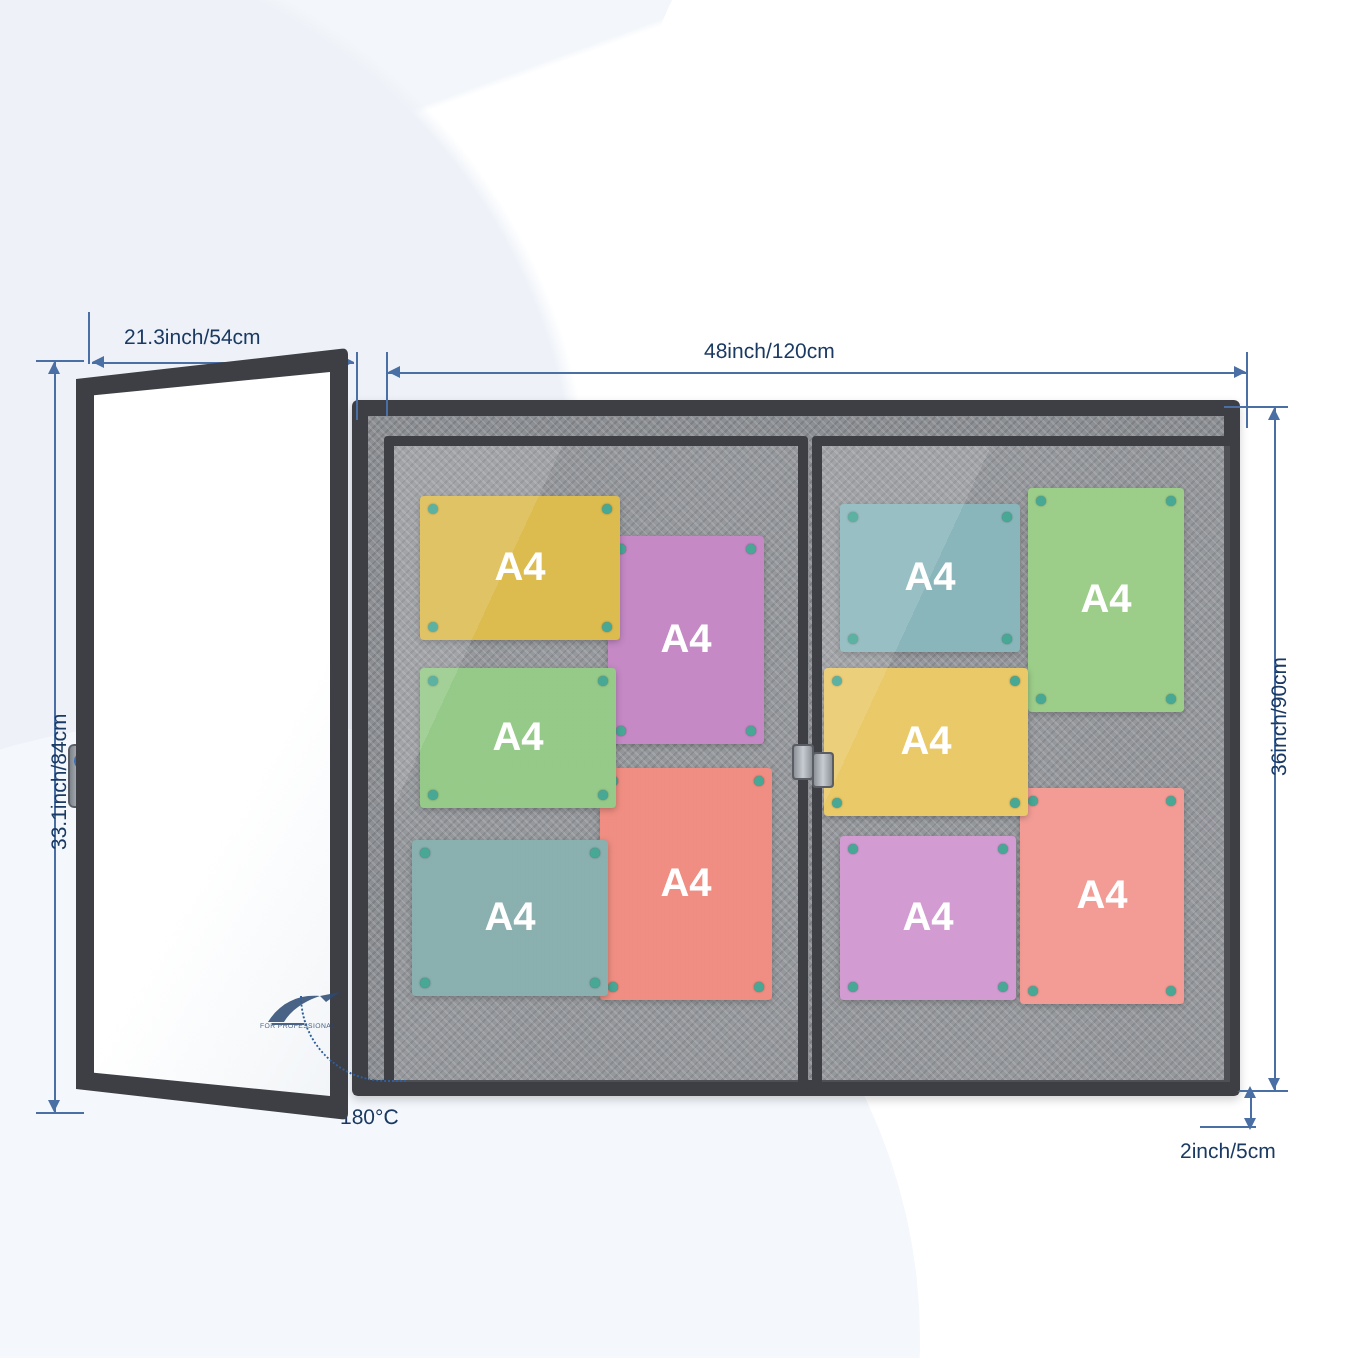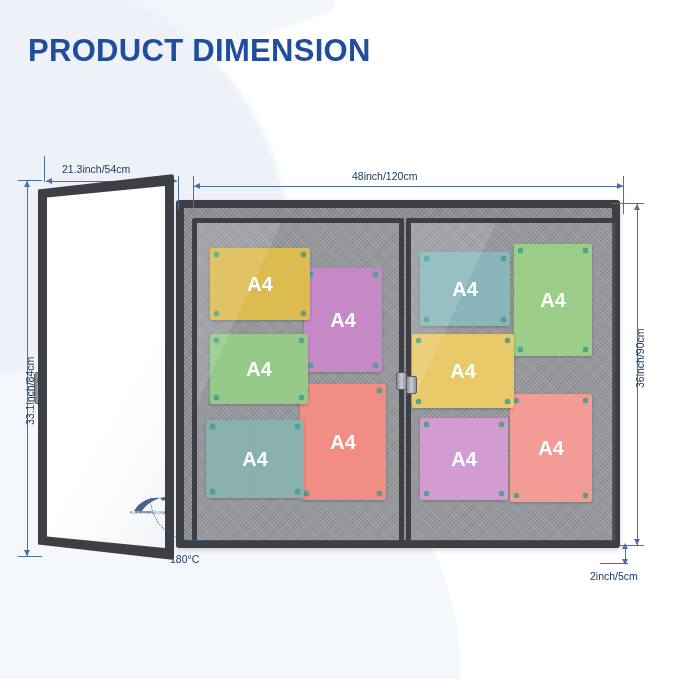--- a/index.html
+++ b/index.html
@@ -276,21 +276,20 @@
 </style>
 </head>
 <body>
 
 <div id="page">
 
   <div class="bg-wash"></div>
   <div class="bg-arc"></div>
   <div class="bg-arc2"></div>
 
-  <div class="title">PRODUCT DIMENSION</div>
 
   <div class="cabinet-outer">
     <div class="cabinet-inner">
       <div class="cork"></div>
 
       <div class="a4" style="left:26px; top:40px; width:100px; height:72px; background:#d9b53f; z-index:3;">
         <span>A4</span>
         <span class="pin" style="left:4px; top:4px;"></span>
         <span class="pin" style="right:4px; top:4px;"></span>
         <span class="pin" style="left:4px; bottom:4px;"></span>

